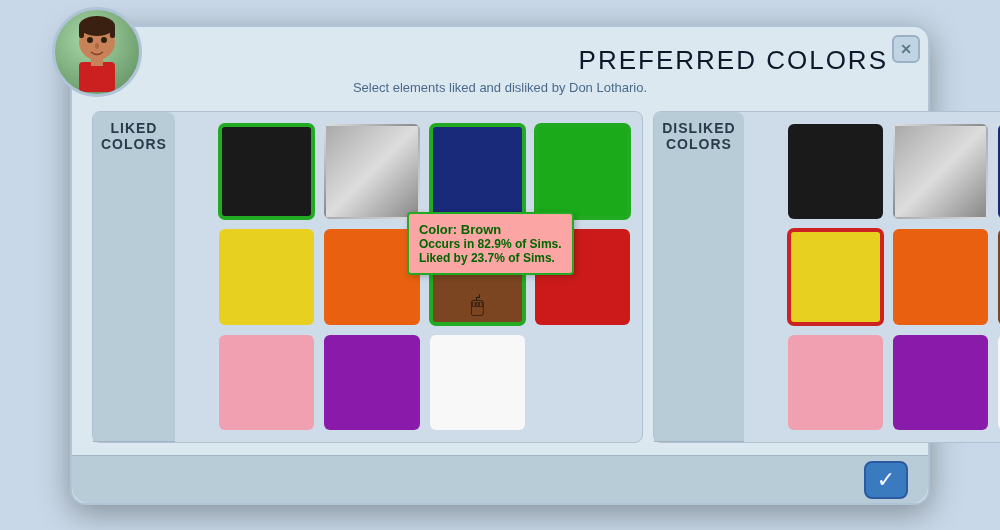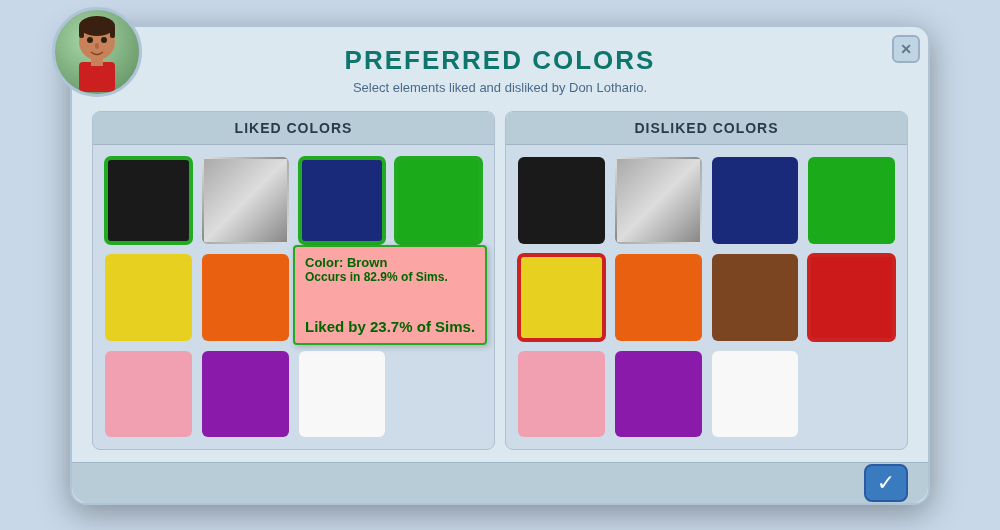--- a/index.html
+++ b/index.html
@@ -61,25 +61,26 @@
       z-index: 10;
     }
 
     .modal-header {
       text-align: center;
       padding: 18px 40px 8px;
     }
 
     .modal-title {
       font-size: 26px;
-      font-weight: bold;
-      color: #0f766e;
+      font-weight: normal;
+      color: #0f172a;
       letter-spacing: 2px;
       text-transform: uppercase;
       font-variant: small-caps;
+      text-align: right;
     }
 
     .modal-subtitle {
       font-size: 13px;
       color: #4a6a8a;
       margin-top: 4px;
     }
 
     .modal-body {
       display: flex;
@@ -87,22 +88,23 @@
       padding: 8px 20px 12px;
       gap: 10px;
     }
 
     .color-panel {
       flex: 1;
       background: #cddce8;
       border-radius: 8px;
       border: 1px solid #b0c0d0;
       display: flex;
-      flex-direction: column;
+      flex-direction: row;
       overflow: visible;
+      gap: 32px;
     }
 
     .panel-header {
       background: #b8ccd8;
       border-radius: 8px 8px 0 0;
       text-align: center;
       padding: 8px;
       font-size: 14px;
       font-weight: bold;
       color: #2a3a4a;
@@ -152,21 +154,21 @@
       white-space: nowrap;
       z-index: 100;
       top: 10px;
       left: 90px;
       pointer-events: none;
       box-shadow: 2px 2px 6px rgba(0,0,0,0.2);
     }
 
     .tooltip-line1 { font-size: 13px; }
     .tooltip-line2 { font-size: 12px; }
-    .tooltip-line3 { font-size: 15px; margin-top: 34px; }
+    .tooltip-line3 { font-size: 12px; }
 
     .modal-footer {
       height: 48px;
       background: #b8ccd8;
       border-radius: 0 0 16px 16px;
       display: flex;
       align-items: center;
       justify-content: flex-end;
       padding: 0 20px;
       border-top: 1px solid #a0b4c4;

